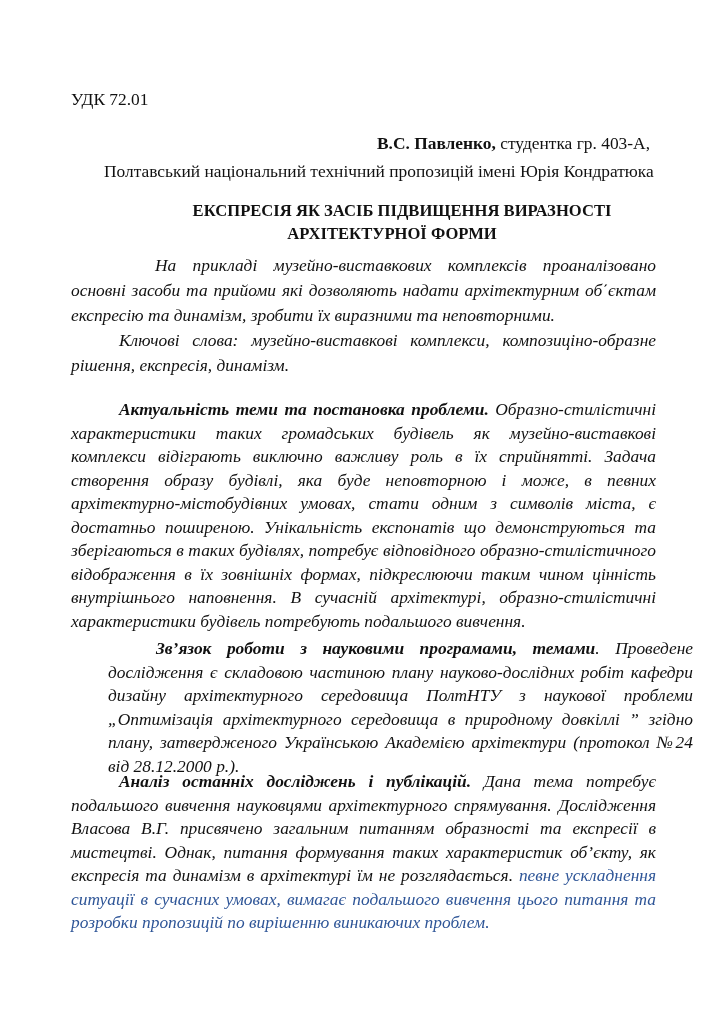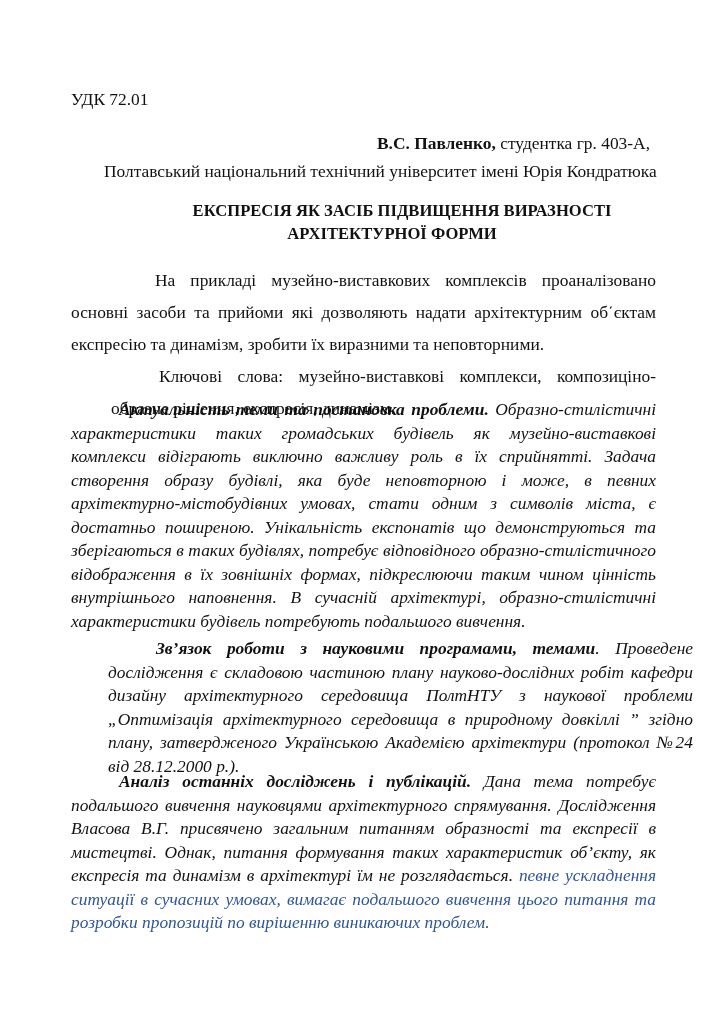--- a/index.html
+++ b/index.html
@@ -13,42 +13,42 @@
     .udc { left: 71px; top: 88px; }
     .author { right: 74px; text-align: right; }
     .a1 { top: 112px; }
     .a2 { top: 132px; }
     .univ { left: 104px; top: 160px; }
     .title { position: absolute; left: 0; width: 724px; text-align: center; font-weight: bold; font-size: 16.6px; }
     .t1 { top: 199px; left: 40px; }
     .t2 { top: 222px; left: 30px; }
     .block { position: absolute; left: 71px; width: 585px; text-align: justify; }
     .block p { margin: 0; text-align: justify; text-align-last: auto; }
-    .abstract { top: 264px; line-height: 32px; }
+    .abstract { top: 253px; font-style: italic; line-height: 25px; }
     .abstract .ind1 { text-indent: 84px; }
-    .abstract .ind2 { text-indent: 48px; margin-left: 40px; }
+    .abstract .ind2 { text-indent: 48px; }
     .s1 { top: 398px; }
     .s2 { top: 637px; margin-left: 37px; }
     .s3 { top: 770px; }
     .ind { text-indent: 48px; font-style: italic; }
     b { font-weight: bold; }
     .blue { color: #2e5597; }
   </style>
 </head>
 <body>
 
 <div class="page">
 
   <div class="line udc">УДК 72.01</div>
 
   <div class="line author a2">
     <b>В.С. Павленко,</b><span> студентка гр. 403-А,</span>
   </div>
 
-  <div class="line univ">Полтавський національний технічний  університет імені Юрія Кондратюка</div>
+  <div class="line univ">Полтавський національний технічний  пропозицій імені Юрія Кондратюка</div>
 
   <div class="title t1">ЕКСПРЕСІЯ ЯК  ЗАСІБ ПІДВИЩЕННЯ ВИРАЗНОСТІ</div>
   <div class="title t2">АРХІТЕКТУРНОЇ ФОРМИ</div>
 
   <div class="block abstract">
     <p class="ind1">На прикладі музейно-виставкових комплексів проаналізовано основні засоби та прийоми які дозволяють надати архітектурним об΄єктам  експресію та динамізм, зробити їх виразними та неповторними.</p>
     <p class="ind2"><span>Ключові слова:</span><span> музейно-виставкові комплекси, композицiно-образне рішення, експресія, динамізм.</span></p>
   </div>
 
   <div class="block s1">

